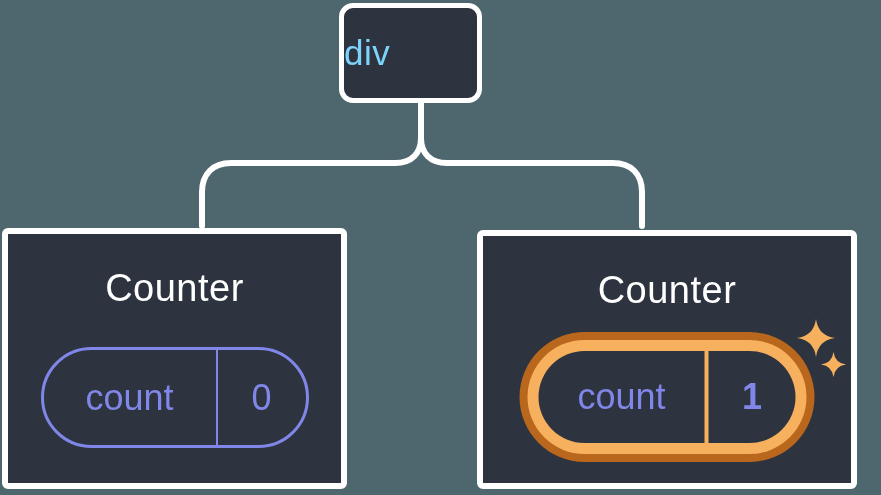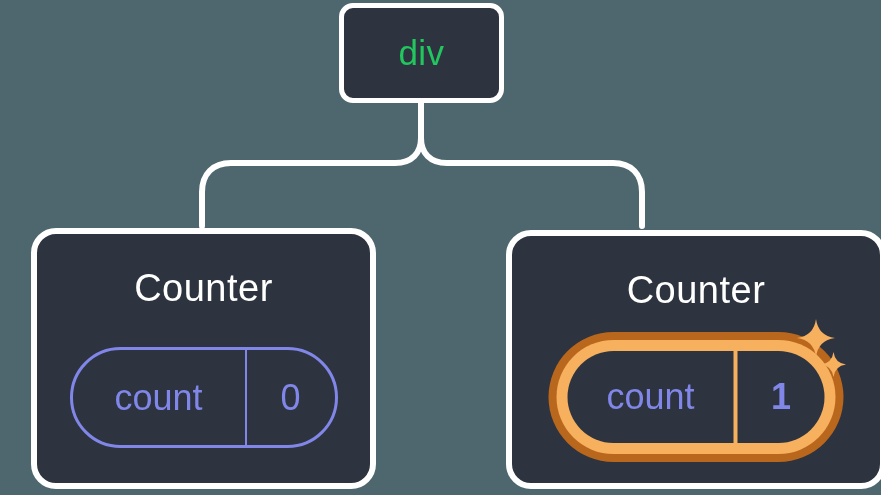--- a/index.html
+++ b/index.html
@@ -27,32 +27,31 @@
   }
 
   .node {
     position: absolute;
     background: #2d333f;
     border: 5px solid #ffffff;
   }
 
   .root-node {
     left: 339px; top: 3px;
-    width: 165px; height: 100px;
+    width: 143px; height: 100px;
     border-radius: 14px;
-    display: flex; align-items: center; justify-content: center;
-    color: #22c55e;
+    display: flex; align-items: center; justify-content: flex-start;
+    color: #7dd3fc;
     font-size: 35px;
     letter-spacing: 0.5px;
   }
 
   .counter-card {
     border-width: 6px;
-    border-radius: 25px;
-    margin-left: 29px;
+    border-radius: 6px;
   }
   .counter-card.left {
     left: 2px; top: 228px;
     width: 345px; height: 261px;
   }
   .counter-card.right {
     left: 477px; top: 230px;
     width: 380px; height: 259px;
   }
 

